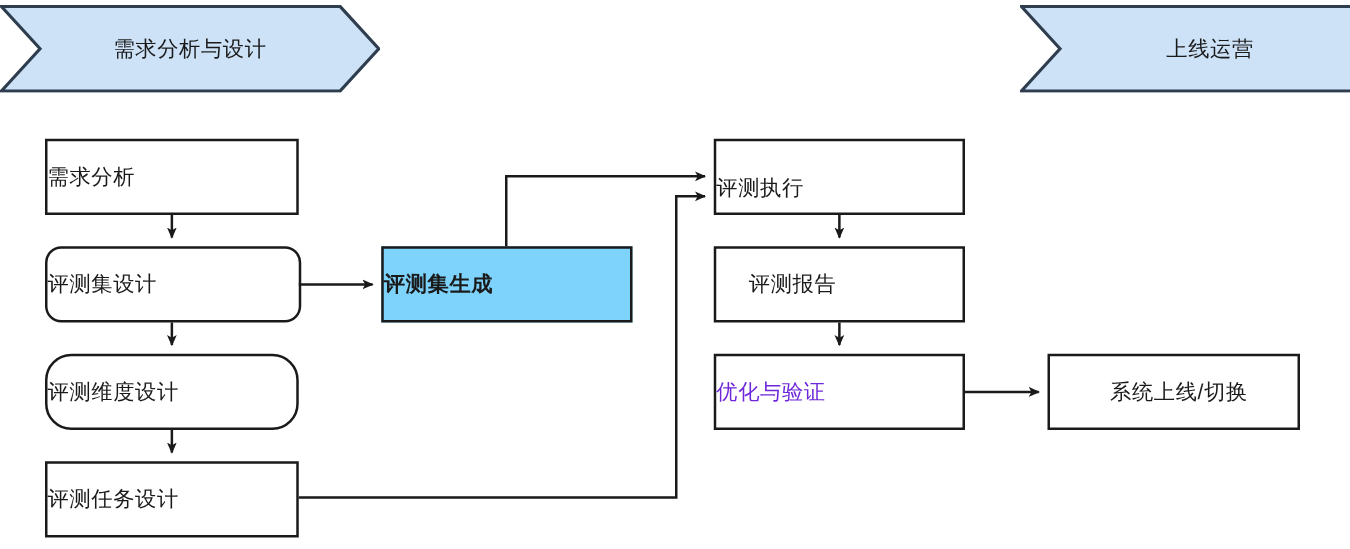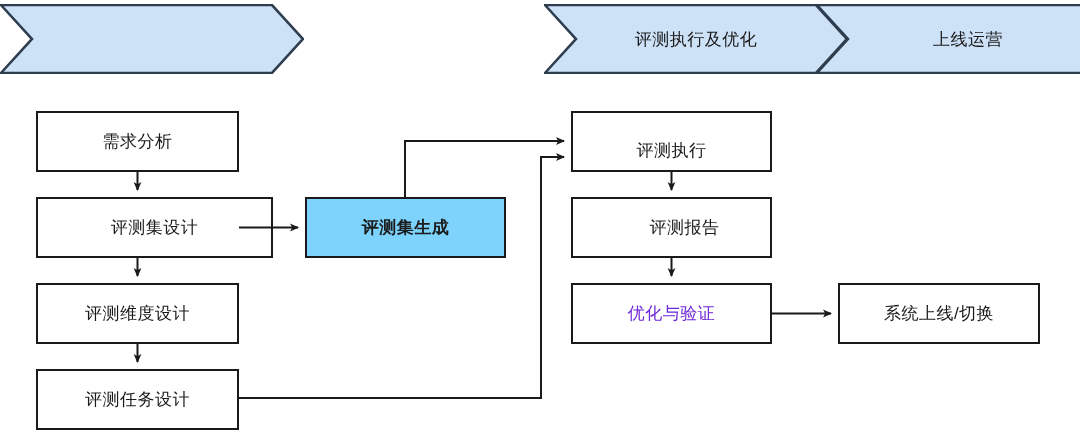--- a/index.html
+++ b/index.html
@@ -56,21 +56,21 @@
   }
 
   
   .node {
     position: absolute;
     box-sizing: border-box;
     background: #ffffff;
     border: 2px solid #1a1a1a;
     display: flex;
     align-items: center;
-    justify-content: center;
+    justify-content: flex-start;
   }
   .node-label {
     font-size: 17px;
     line-height: 1;
     color: #1a1a1a;
     letter-spacing: 0.5px;
     white-space: nowrap;
   }
 
   
@@ -86,61 +86,56 @@
 </head>
 <body>
 
 <div id="canvas">
 
   <div id="phase-banner">
       <div class="chevron-wrap" style="left: 0px; width: 304px;">
         <svg class="chevron-shape" viewBox="0 0 304 68" preserveAspectRatio="none">
           <polygon points="1,1 272,1 303,34 272,67 1,67 32,34" fill="#cde1f7" stroke="#2f3e4f" stroke-width="2.5" stroke-linejoin="miter"></polygon>
         </svg>
-      </div>
-      <div class="chevron-wrap" style="left: 544px; width: 304px;">
-        <svg class="chevron-shape" viewBox="0 0 304 68" preserveAspectRatio="none">
-          <polygon points="1,1 272,1 303,34 272,67 1,67 32,34" fill="#cde1f7" stroke="#2f3e4f" stroke-width="2.5" stroke-linejoin="miter"></polygon>
-        </svg>
-        <div class="chevron-label">评测执行及优化</div>
+        <div class="chevron-label">需求分析与设计</div>
       </div>
       <div class="chevron-wrap" style="left: 816px; width: 304px;">
         <svg class="chevron-shape" viewBox="0 0 304 68" preserveAspectRatio="none">
           <polygon points="1,1 272,1 303,34 272,67 1,67 32,34" fill="#cde1f7" stroke="#2f3e4f" stroke-width="2.5" stroke-linejoin="miter"></polygon>
         </svg>
         <div class="chevron-label">上线运营</div>
       </div>
     </div>
 
   <div id="nodes-layer">
       <div class="node" style="left: 36px; top: 111px; width: 203px; height: 61px; background: rgb(255, 255, 255); border-color: rgb(26, 26, 26);">
         <span class="node-label" style="color: rgb(26, 26, 26);">需求分析</span>
       </div>
-      <div class="node" style="left: 36px; top: 197px; width: 237px; height: 61px; background: rgb(255, 255, 255); border-color: rgb(26, 26, 26);">
+      <div class="node" style="left: 36px; top: 197px; width: 205px; height: 61px; background: rgb(255, 255, 255); border-color: rgb(26, 26, 26); border-radius: 13px;">
         <span class="node-label" style="color: rgb(26, 26, 26);">评测集设计</span>
       </div>
-      <div class="node" style="left: 36px; top: 283px; width: 203px; height: 61px; background: rgb(255, 255, 255); border-color: rgb(26, 26, 26);">
+      <div class="node" style="left: 36px; top: 283px; width: 203px; height: 61px; background: rgb(255, 255, 255); border-color: rgb(26, 26, 26); border-radius: 21px;">
         <span class="node-label" style="color: rgb(26, 26, 26);">评测维度设计</span>
       </div>
       <div class="node" style="left: 36px; top: 369px; width: 203px; height: 61px; background: rgb(255, 255, 255); border-color: rgb(26, 26, 26);">
         <span class="node-label" style="color: rgb(26, 26, 26);">评测任务设计</span>
       </div>
       <div class="node" style="left: 305px; top: 197px; width: 201px; height: 61px; background: #7dd3fc; border-color: rgb(26, 26, 26); font-weight: bold;">
         <span class="node-label" style="color: rgb(26, 26, 26);">评测集生成</span>
       </div>
       <div class="node" style="left: 571px; top: 111px; width: 201px; height: 61px; background: rgb(255, 255, 255); border-color: rgb(26, 26, 26);">
         <span class="node-label" style="color: rgb(26, 26, 26); margin-top: 17px;">评测执行</span>
       </div>
       <div class="node" style="left: 571px; top: 197px; width: 201px; height: 61px; background: rgb(255, 255, 255); border-color: rgb(26, 26, 26);">
         <span class="node-label" style="color: rgb(26, 26, 26); margin-left: 26px;">评测报告</span>
       </div>
       <div class="node" style="left: 571px; top: 283px; width: 201px; height: 61px; background: rgb(255, 255, 255); border-color: rgb(26, 26, 26);">
         <span class="node-label" style="color: #6d28d9;">优化与验证</span>
       </div>
-      <div class="node" style="left: 838px; top: 283px; width: 202px; height: 61px; background: rgb(255, 255, 255); border-color: rgb(26, 26, 26);">
+      <div class="node" style="left: 838px; top: 283px; width: 202px; height: 61px; background: rgb(255, 255, 255); border-color: rgb(26, 26, 26); padding-left: 48px;">
         <span class="node-label" style="color: rgb(26, 26, 26);">系统上线/切换</span>
       </div>
     </div>
 
   <svg id="connectors" viewBox="0 0 1080 439" xmlns="http://www.w3.org/2000/svg">
     <defs>
       <marker id="arrowhead" markerWidth="9" markerHeight="9" refX="8" refY="4.5" orient="auto" markerUnits="userSpaceOnUse">
         <path d="M 0 0.6 L 9 4.5 L 0 8.4 L 2.2 4.5 Z" fill="#1a1a1a"></path>
       </marker>
     </defs>

